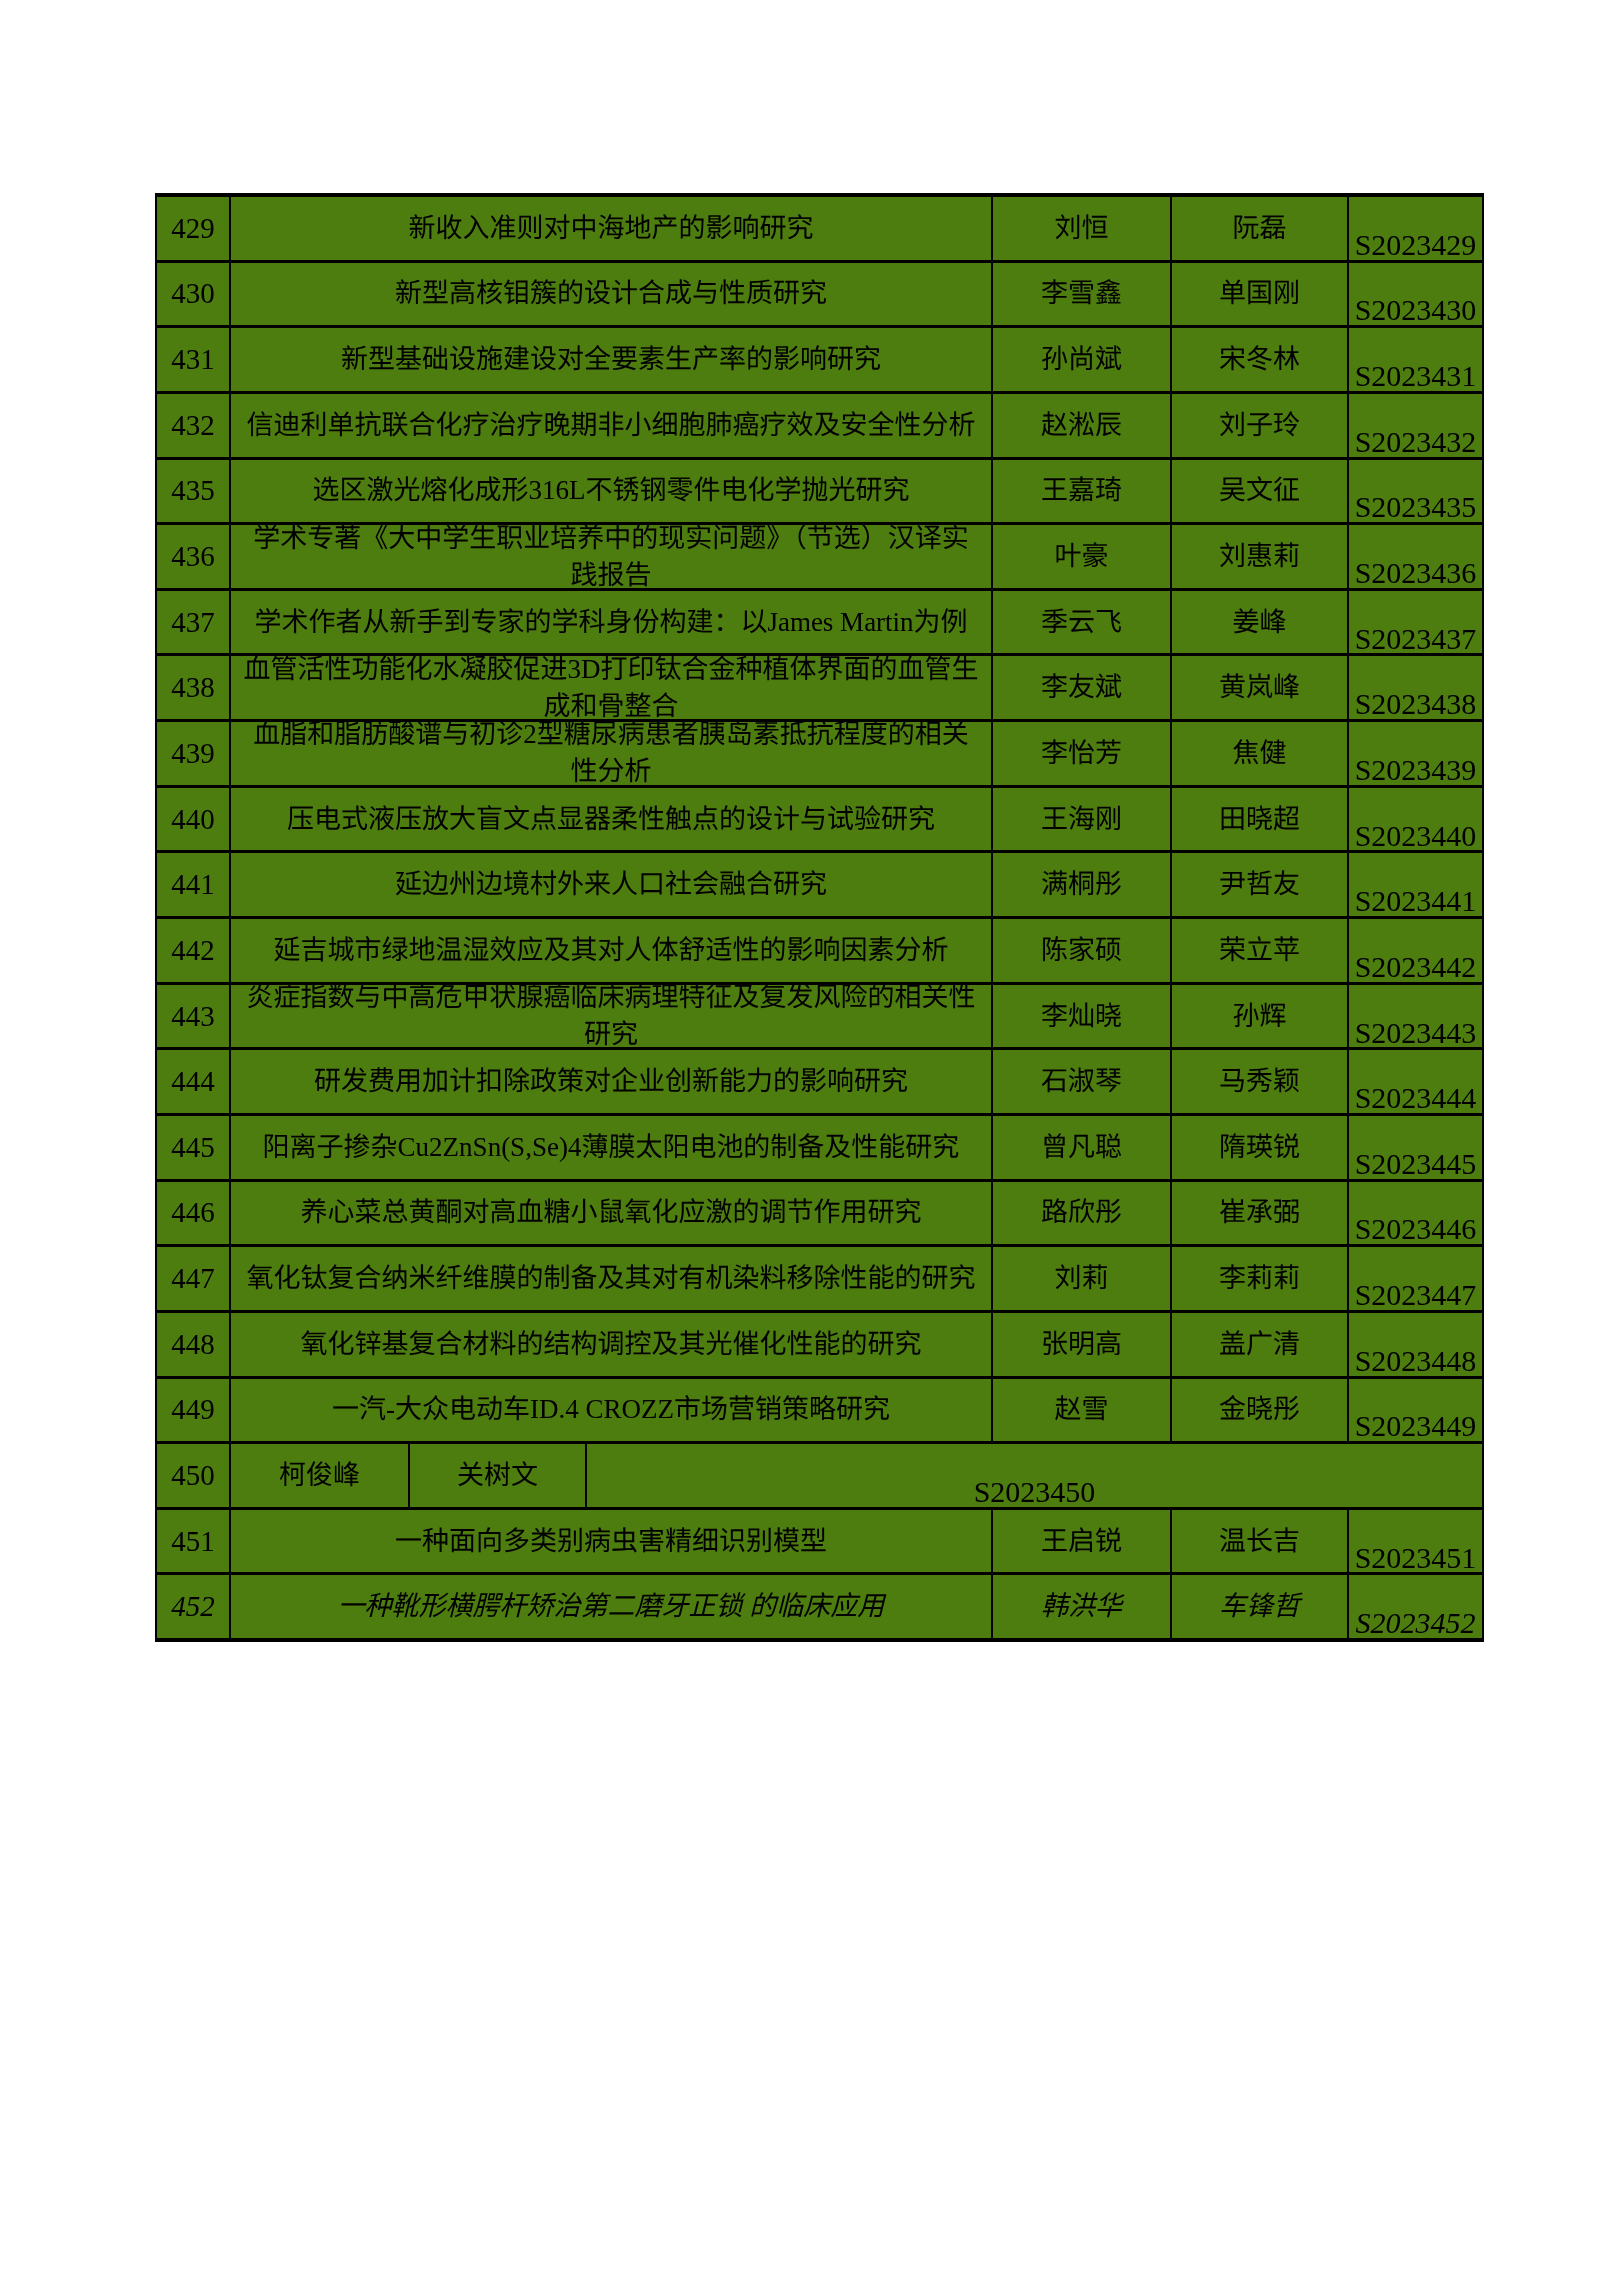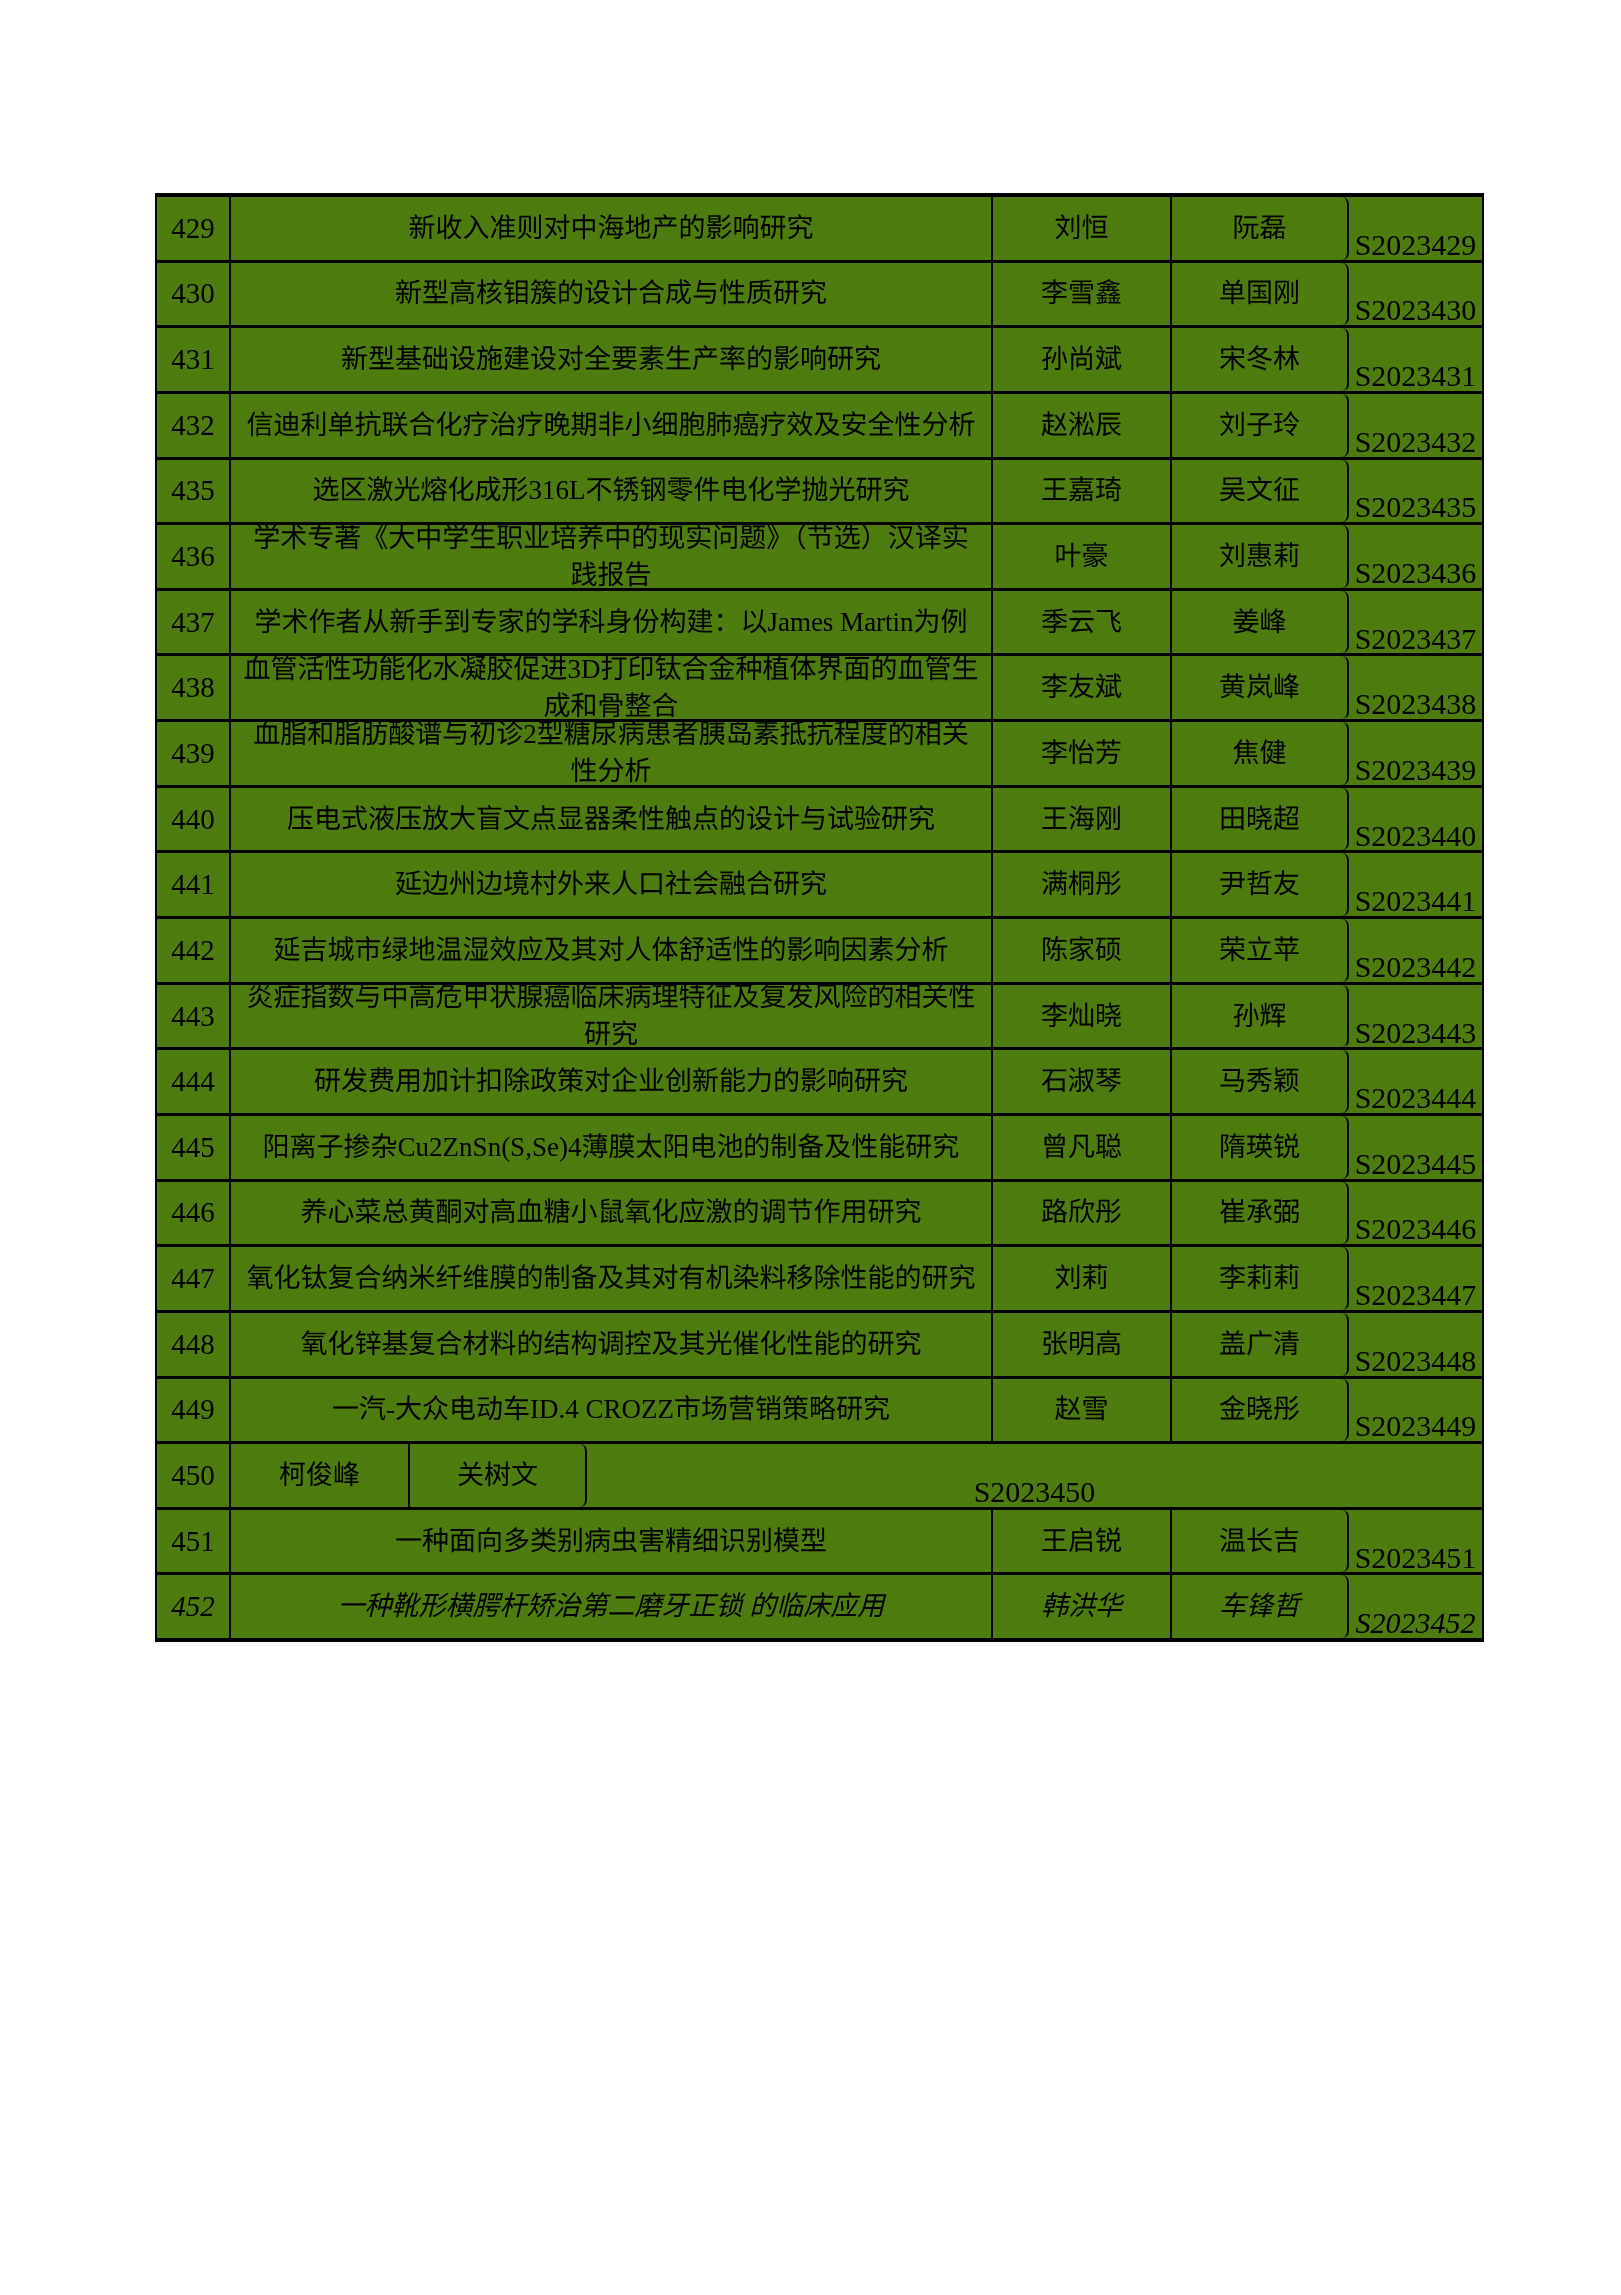--- a/index.html
+++ b/index.html
@@ -44,21 +44,21 @@
   .cell > span{
     display:block;
     width:100%;
     text-align:center;
     white-space:normal;
   }
   .c-no{width:74px;font-size:29px;}
   .c-title{width:762px;justify-content:center;}
   .c-title > span{padding:0 9.5px;box-sizing:border-box;}
   .c-name1{width:179px;}
-  .c-name2{width:177px;border-radius:7px;}
+  .c-name2{width:177px;}
   .c-id{flex:1 1 auto;font-size:30px;margin-top:32px;}
 </style>
 </head>
 <body>
 
 <div class="page">
   <div class="doc-table">
       <div class="trow">
         <div class="cell c-no">
           <span>429</span>

